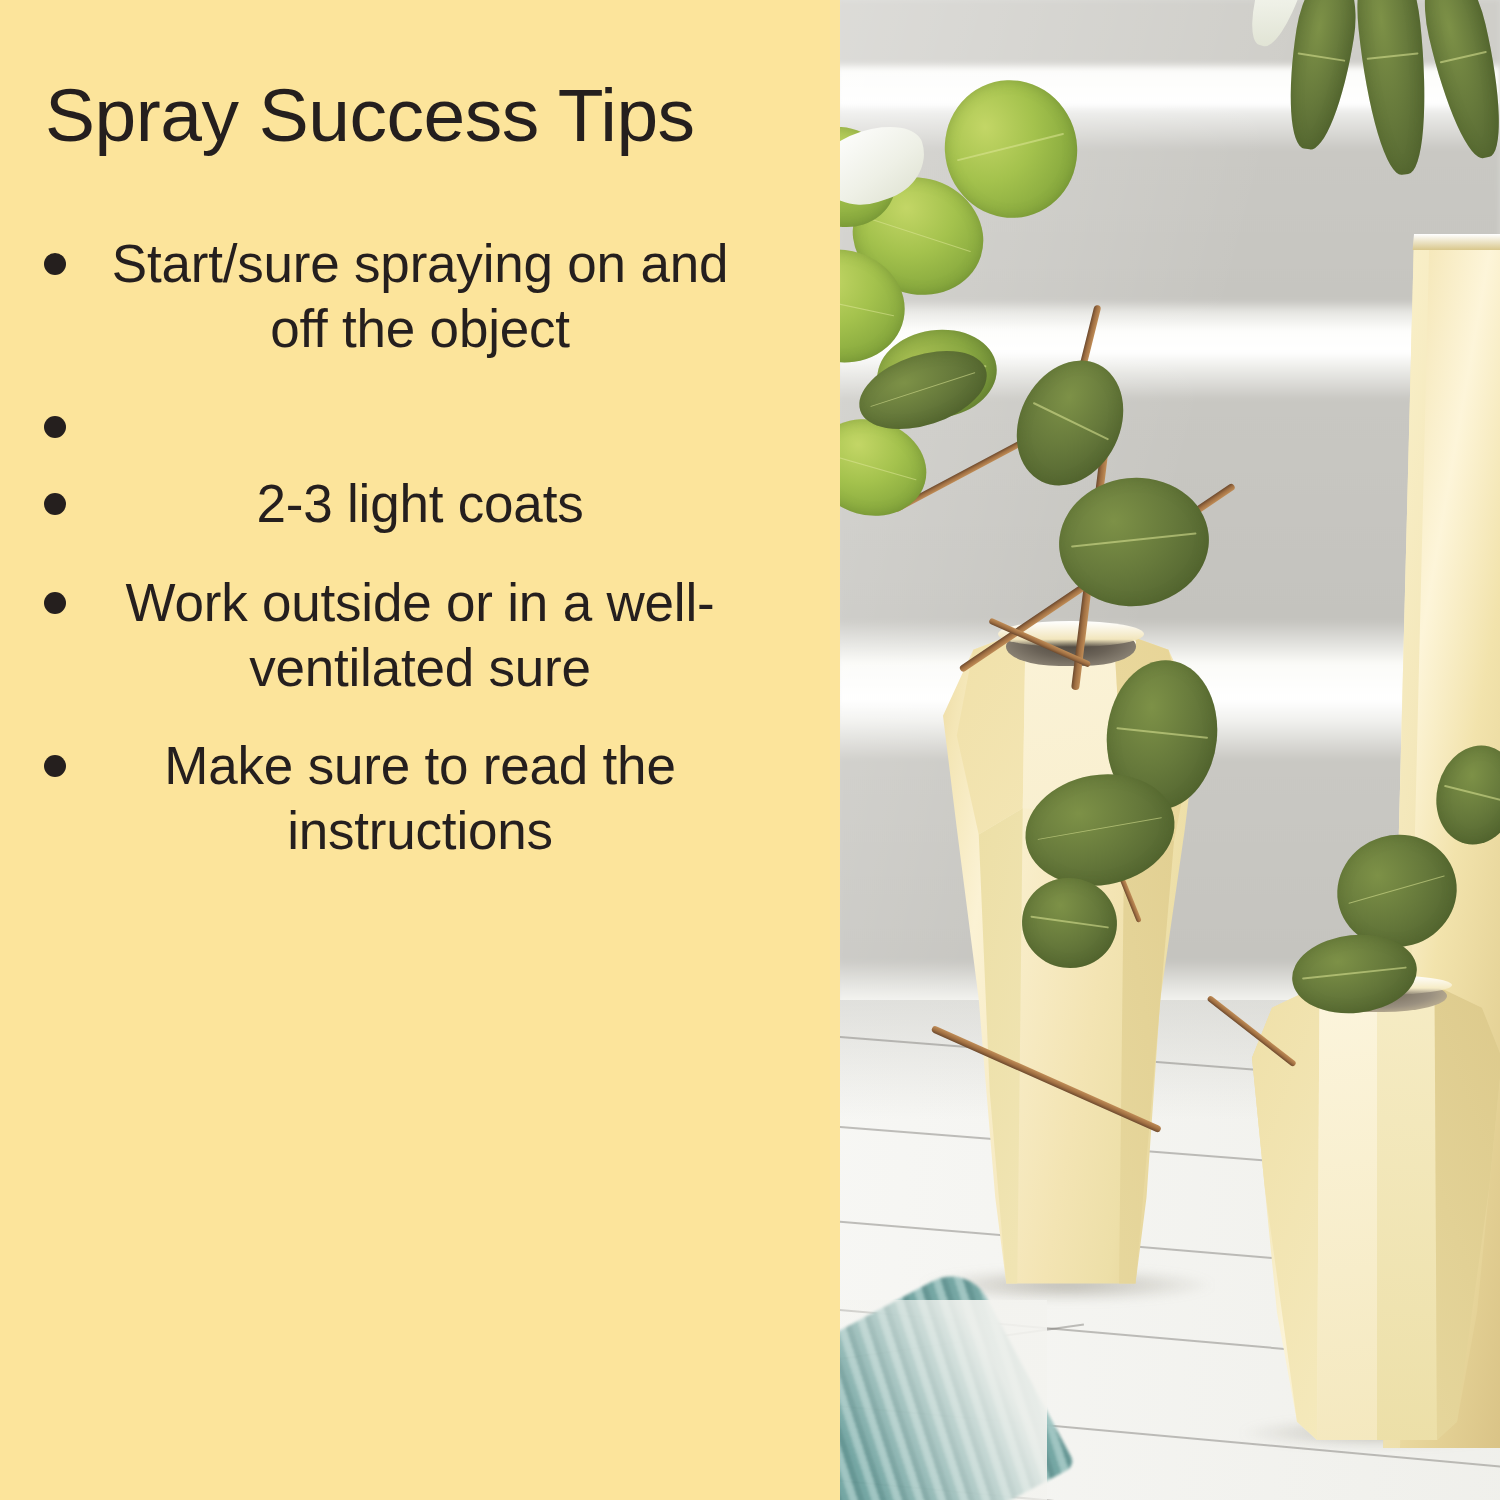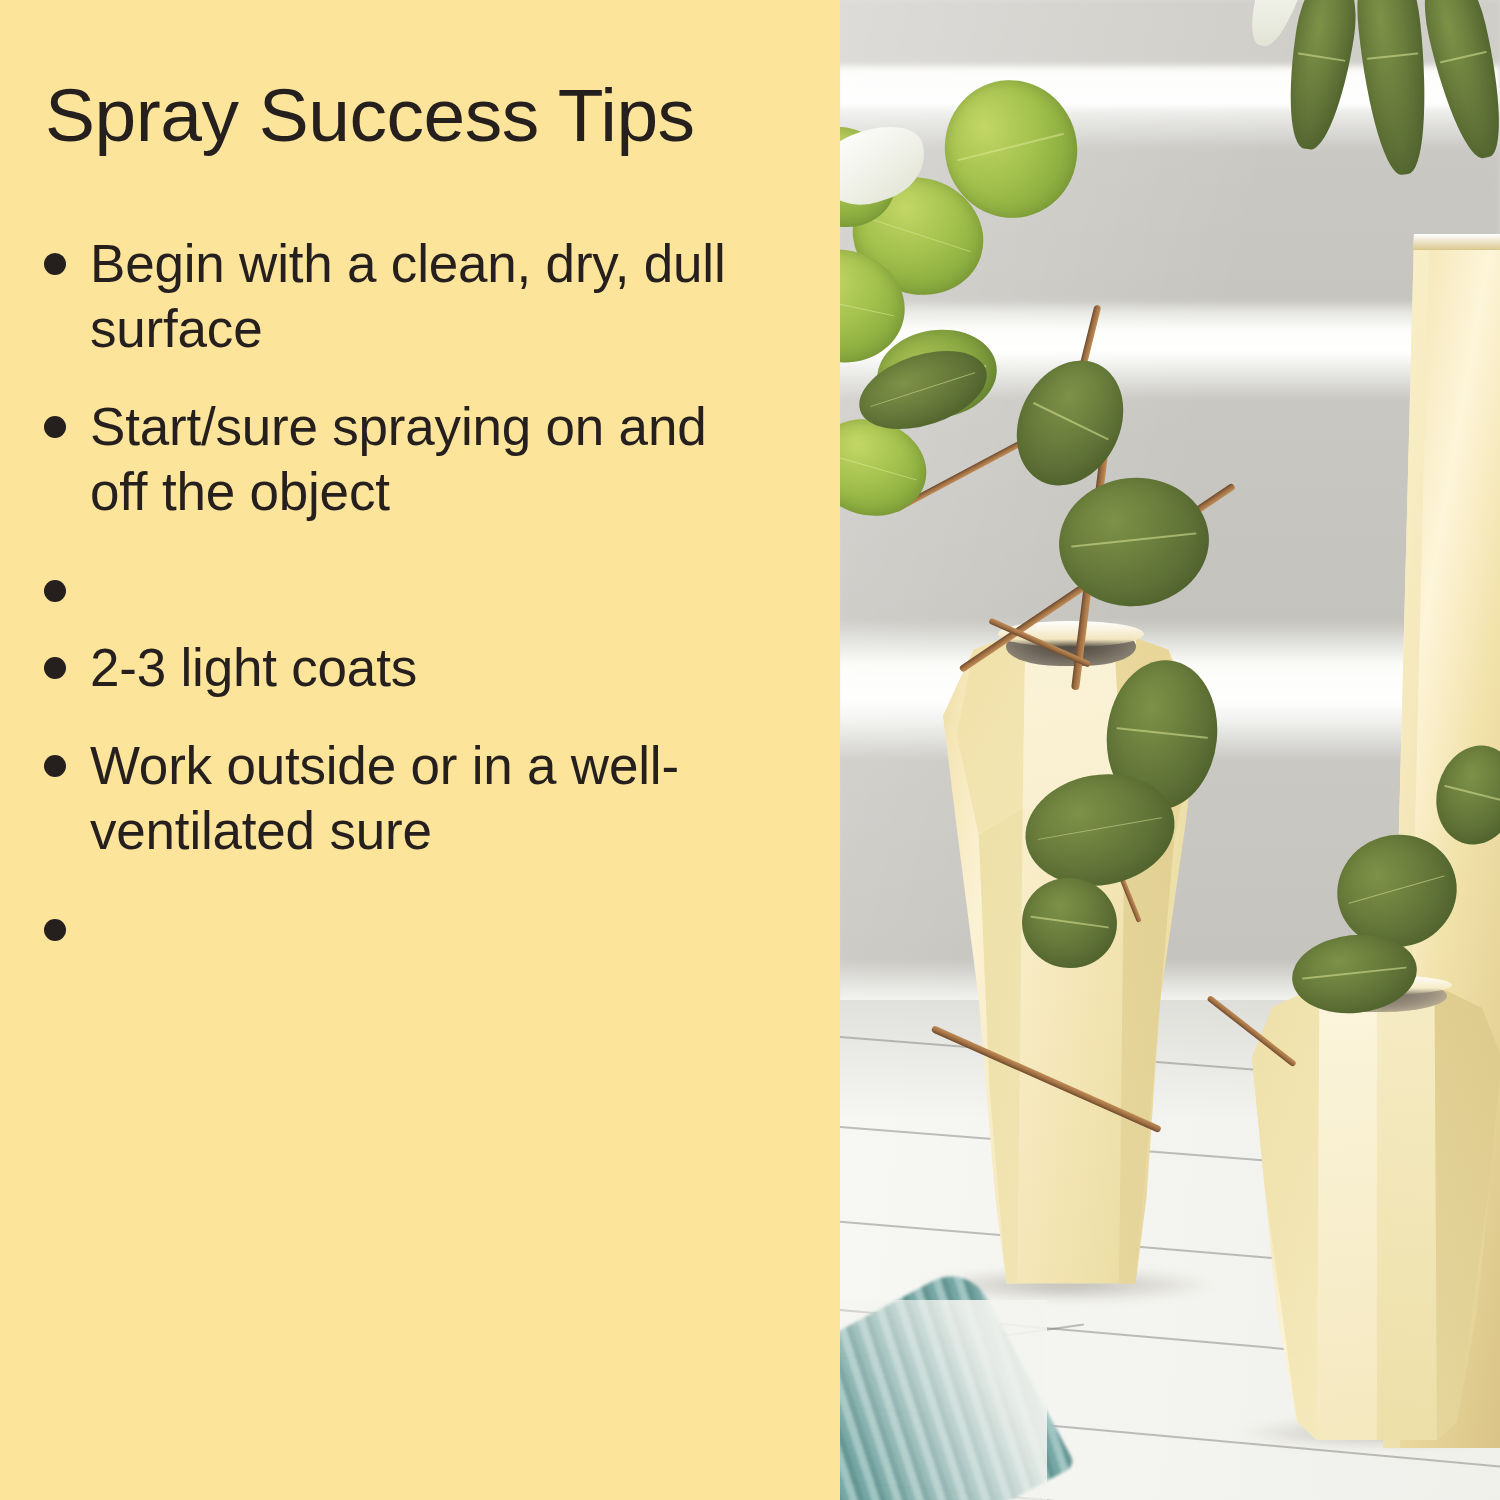--- a/index.html
+++ b/index.html
@@ -14,20 +14,21 @@
     display:flex;
   }
 
   
   .tips-panel {
     position:relative;
     width:837px; height:1500px;
     background:#fce49b;
     flex:0 0 837px;
     padding:0;
+    text-align:center;
   }
   .tips-title {
     position:absolute;
     left:45px; top:78px;
     font-size:75px;
     line-height:1.0;
     font-weight:400;
     color:#251f1e;
     letter-spacing:-0.5px;
     white-space:nowrap;
@@ -312,24 +313,20 @@
 <body>
 
 <div class="canvas">
 
   <div class="tips-panel">
 
     <div class="tips-title">Spray Success Tips</div>
 
     <ul class="tips-list">
 
-      <li class="tip-item">
-        <span class="tip-bullet"></span>
-        <span class="tip-text">Begin with a clean, dry, dull surface</span>
-      </li>
 
       <li class="tip-item">
         <span class="tip-bullet"></span>
         <span class="tip-text">Start/sure spraying on and off the object</span>
       </li>
 
       <li class="tip-item">
         <span class="tip-bullet"></span>
       </li>
 
@@ -338,20 +335,21 @@
         <span class="tip-text">2-3 light coats</span>
       </li>
 
       <li class="tip-item">
         <span class="tip-bullet"></span>
         <span class="tip-text">Work outside or in a well-ventilated sure</span>
       </li>
 
       <li class="tip-item">
         <span class="tip-bullet"></span>
+        <span class="tip-text">Make sure to read the instructions</span>
       </li>
 
     </ul>
   </div>
 
   <div class="photo-panel">
 
     <div class="wall"></div>
     <div class="wall-light"></div>
 

